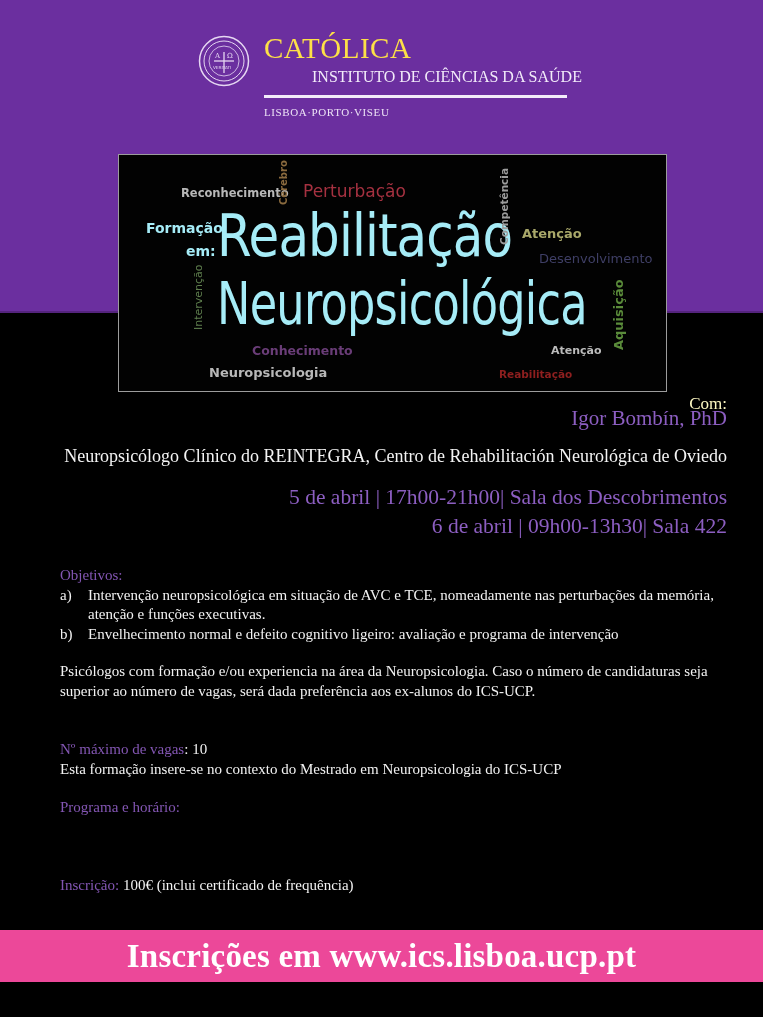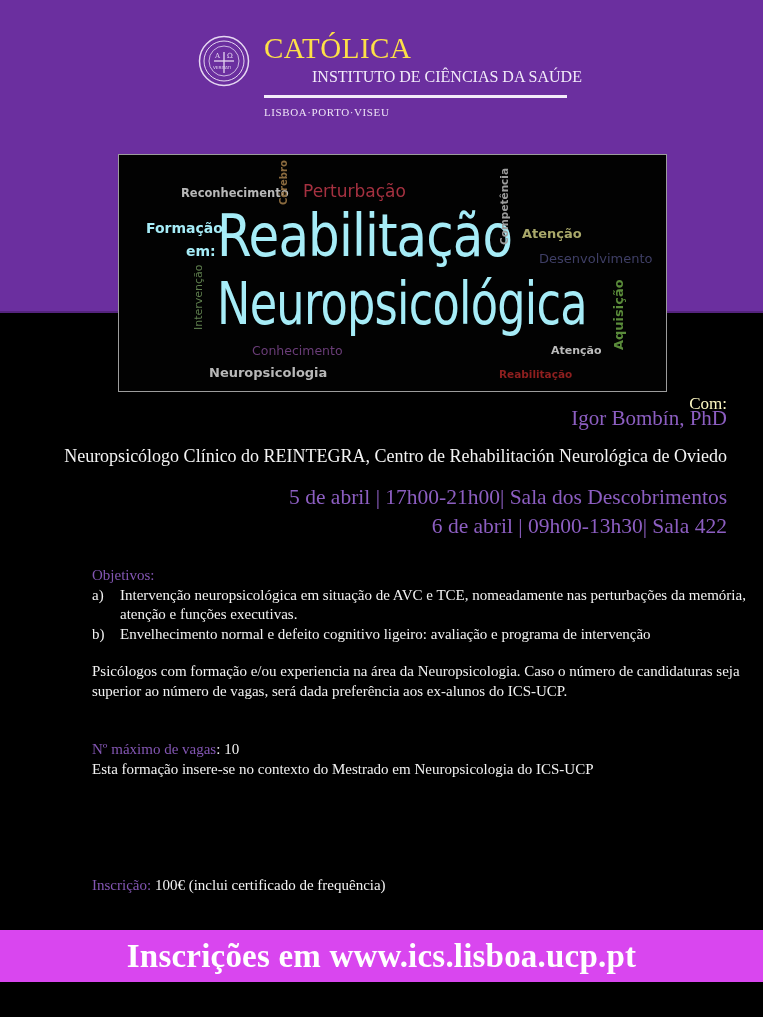--- a/index.html
+++ b/index.html
@@ -52,27 +52,27 @@
     transform-origin: left top;
   }
   
   .right { position: absolute; right: 36px; text-align: right; white-space: nowrap; }
   .com { top: 385px; font-size: 17px; color: #fef9c3; margin-top: 9px; }
   .speaker { top: 406px; font-size: 21px; color: #8c5ec1; }
   .affil { top: 446px; font-size: 18px; color: #f4f4f4; }
   .date { font-size: 21.5px; color: #8c5ec1; }
   .date1 { top: 485px; }
   .date2 { top: 514px; }
-  .section { position: absolute; left: 60px; width: 670px; font-size: 15px; line-height: 19.5px; color: #f2f2f2; margin-left: 32px; }
+  .section { position: absolute; left: 60px; width: 670px; font-size: 15px; line-height: 19.5px; color: #f2f2f2; }
   .label { color: #8356b3; }
   .list { margin: 0; padding: 0; list-style: none; }
   .list li { position: relative; padding-left: 28px; }
   .list li .marker { position: absolute; left: 0; top: 0; }
   .footer-band {
-    position: absolute; left: 0; top: 930px; width: 763px; height: 52px; background: #d946ef;
+    position: absolute; left: 0; top: 930px; width: 763px; height: 52px; background: #ec4899;
     text-align: center;
   }
   .footer-text {
     font-family: "Liberation Serif", serif; font-weight: bold; font-size: 33px;
     color: #ffffff; line-height: 52px; letter-spacing: 0.2px;
   }
 </style>
 </head>
 <body>
 
@@ -101,21 +101,21 @@
   <div class="wc" style="left:184px; top:28px; font-size:17px; font-weight:normal; color:#a53140;">Perturbação</div>
   <div class="wc" style="left:27px; top:66px; font-size:14px; color:#a6ecf7;">Formação</div>
   <div class="wc" style="left:67px; top:89px; font-size:14px; color:#a6ecf7;">em:</div>
   <div class="big" style="left:98px; top:52px; font-size:58px; transform:scaleX(0.86);">Reabilitação</div>
   <div class="wc vert" style="left:380px; top:90px; font-size:10.5px; color:#9c9c9c;">Competência</div>
   <div class="wc" style="left:403px; top:72px; font-size:13px; color:#a9a86a;">Atenção</div>
   <div class="wc" style="left:420px; top:97px; font-size:13px; font-weight:normal; color:#3f3f66;">Desenvolvimento</div>
   <div class="wc vert" style="left:74px; top:175px; font-size:11px; font-weight:normal; color:#5f7f4e;">Intervenção</div>
   <div class="big" style="left:98px; top:120px; font-size:58px; transform:scaleX(0.77);">Neuropsicológica</div>
   <div class="wc vert" style="left:493px; top:195px; font-size:13px; color:#5a8b3a;">Aquisição</div>
-  <div class="wc" style="left:133px; top:190px; font-size:12.5px; font-weight:normal; color:#6a3d78;">Conhecimento</div>
+  <div class="wc" style="left:133px; top:190px; font-size:12.5px; font-weight:bold; color:#6a3d78;">Conhecimento</div>
   <div class="wc" style="left:432px; top:190px; font-size:11px; color:#bcbcbc;">Atenção</div>
   <div class="wc" style="left:62px; top:211px; font-size:13px; color:#b8b8b8;margin-left:28px;">Neuropsicologia</div>
   <div class="wc" style="left:380px; top:214px; font-size:10.5px; color:#8e1f1f;">Reabilitação</div>
 </div>
 
 <div class="right com">Com:</div>
 <div class="right speaker">Igor Bombín, PhD</div>
 <div class="right affil">Neuropsicólogo Clínico do REINTEGRA, Centro de Rehabilitación Neurológica de Oviedo</div>
 
 <div class="right date date1">5 de abril | 17h00-21h00| Sala dos Descobrimentos</div>
@@ -138,20 +138,21 @@
 <div class="section" style="top:662px;">
   <div style="width:660px;">Psicólogos com formação e/ou experiencia na área da Neuropsicologia. Caso o número de candidaturas seja superior ao número de vagas, será dada preferência aos ex-alunos do ICS-UCP.</div>
 </div>
 
 <div class="section" style="top:740px;">
   <div><span class="label">Nº máximo  de vagas</span><span>: 10</span></div>
   <div>Esta formação insere-se no contexto do Mestrado em Neuropsicologia do ICS-UCP</div>
 </div>
 
 <div class="section" style="top:798px;">
+  <div class="label">Programa e horário:</div>
 </div>
 
 <div class="section" style="top:876px;">
   <span class="label">Inscrição:</span><span> 100€ (inclui certificado  de frequência)</span>
 </div>
 
 <div class="footer-band">
   <span class="footer-text">Inscrições em www.ics.lisboa.ucp.pt</span>
 </div>
 

